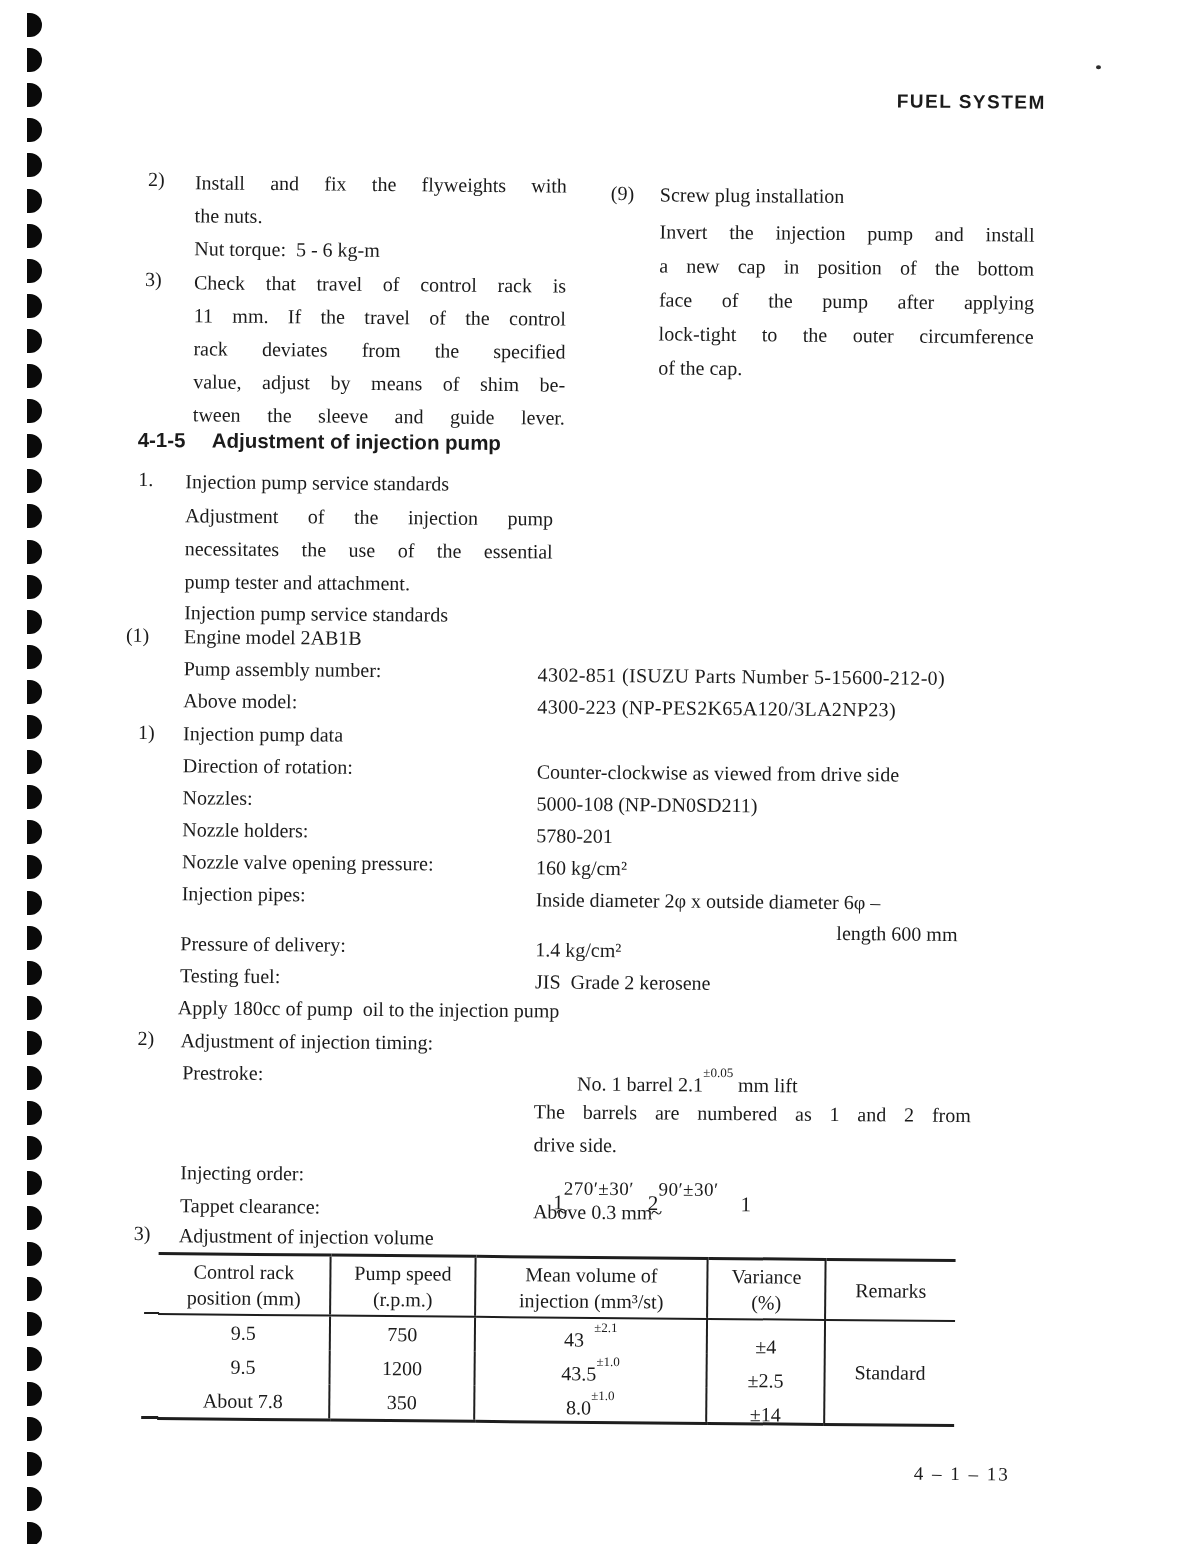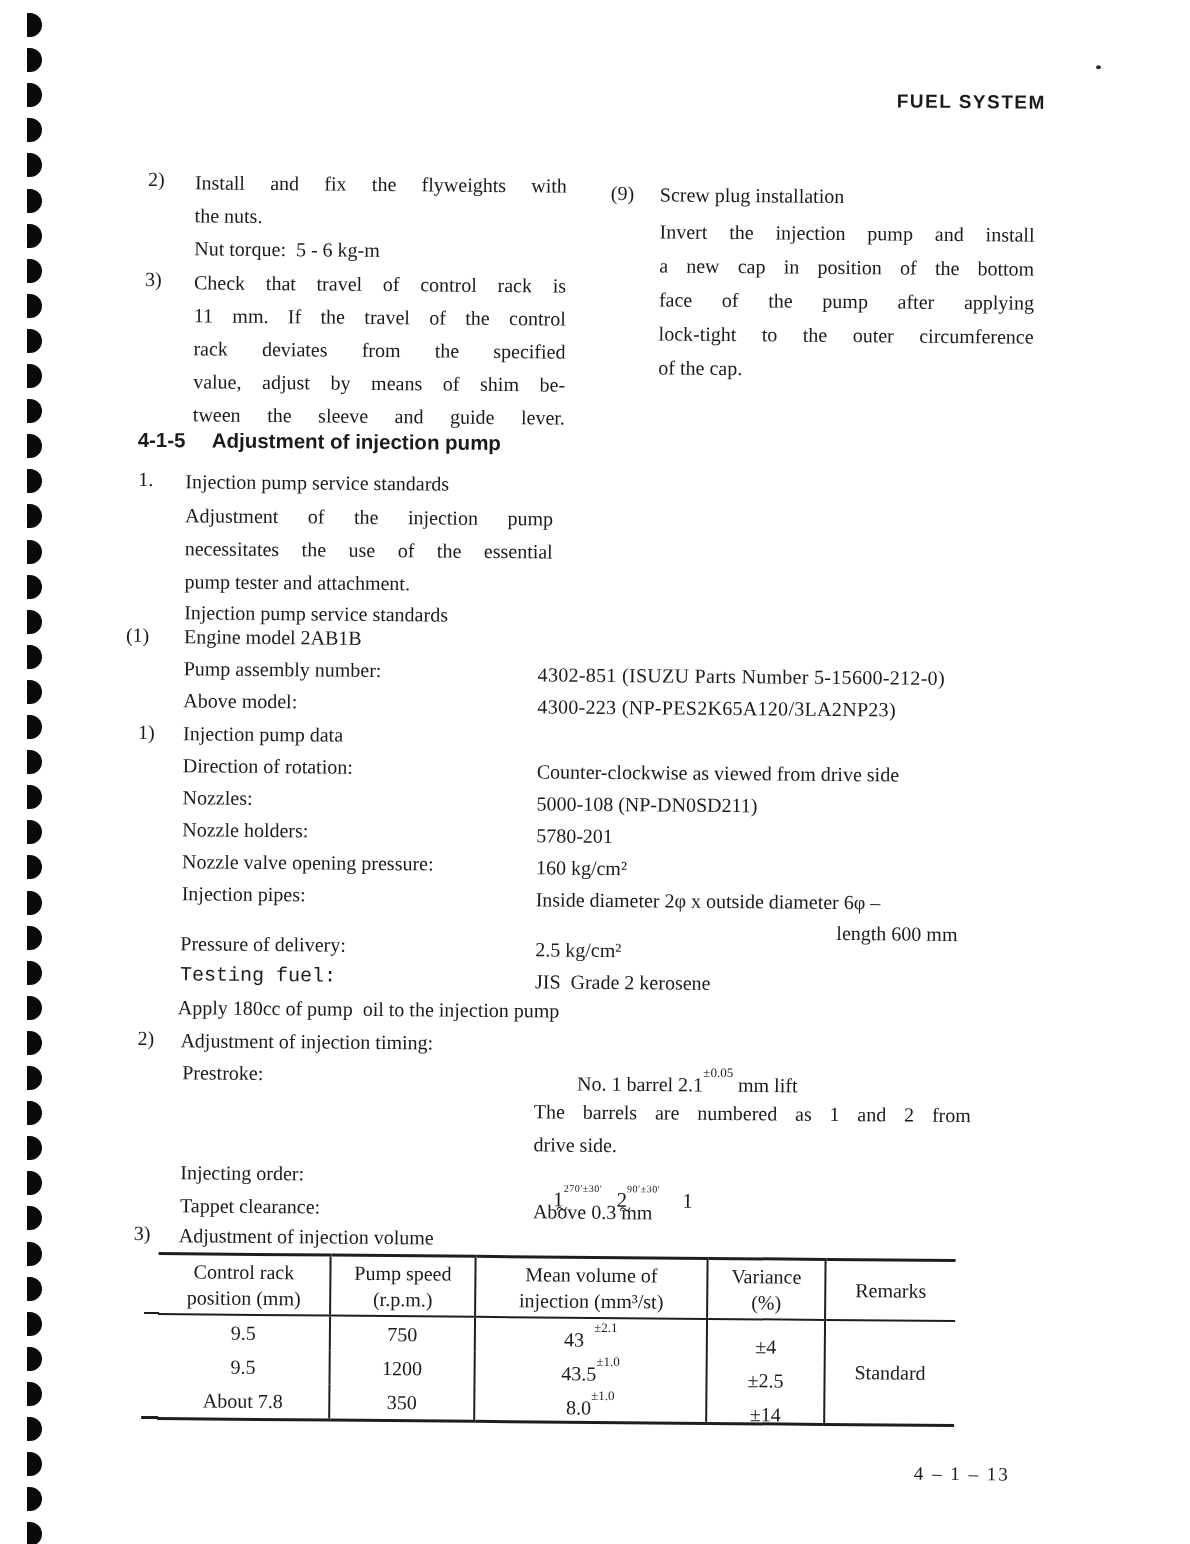--- a/index.html
+++ b/index.html
@@ -18,21 +18,21 @@
   .lh34 .jl{line-height:34px;height:34px;}
   .hdr{position:absolute;font-family:"Liberation Sans",sans-serif;font-weight:bold;
        font-size:19px;letter-spacing:1.5px;}
   .sechead{position:absolute;font-family:"Liberation Sans",sans-serif;font-weight:bold;
        font-size:20.5px;letter-spacing:0px;white-space:pre;}
   .sp{font-size:13px;position:relative;top:-7px;letter-spacing:0;}
   .speckle{position:absolute;width:5px;height:4px;background:#2c2c2c;border-radius:50%;}
   
   .oseg{position:relative;display:inline-block;padding-right:6px;}
   .ob{font-size:21px;}
-  .osup{font-size:10px;position:relative;top:-7px;letter-spacing:0.5px;}
+  .osup{font-size:19px;position:relative;top:-7px;letter-spacing:0.5px;}
   .otl{position:absolute;left:3px;bottom:-9px;font-size:21px;}
   
   #spec-table{position:absolute;left:163px;top:1252px;border-collapse:collapse;table-layout:fixed;
               font-size:20px;}
   #spec-table th,#spec-table td{padding:0;margin:0;text-align:center;font-weight:normal;}
   #spec-table th{height:58px;line-height:26px;border-top:3px solid #1e1e1e;border-bottom:2px solid #1e1e1e;vertical-align:middle;}
   #spec-table td{height:34px;line-height:34px;vertical-align:top;}
   #spec-table th + th, #spec-table td + td{border-left:2px solid #1e1e1e;}
   #spec-table tr:last-child td{border-bottom:3px solid #1e1e1e;}
   #spec-table td.rem{vertical-align:middle;border-bottom:3px solid #1e1e1e;border-left:2px solid #1e1e1e;}
@@ -149,22 +149,22 @@
   <div class="t" style="left:537px;top:788px;">5000-108 (NP-DN0SD211)</div>
   <div class="t" style="left:183px;top:817px;">Nozzle holders:</div>
   <div class="t" style="left:537px;top:820px;">5780-201</div>
   <div class="t" style="left:183px;top:849px;">Nozzle valve opening pressure:</div>
   <div class="t" style="left:537px;top:852px;">160 kg/cm²</div>
   <div class="t" style="left:183px;top:881px;">Injection pipes:</div>
   <div class="t" style="left:537px;top:884px;">Inside diameter 2φ x outside diameter 6φ –</div>
   <div class="t" style="left:838px;top:915px;">length 600 mm</div>
 
   <div class="t" style="left:182px;top:931px;">Pressure of delivery:</div>
-  <div class="t" style="left:537px;top:934px;">2.5 kg/cm²</div>
-  <div class="t" style="left:182px;top:963px;font-family:Liberation Mono, monospace;">Testing fuel:</div>
+  <div class="t" style="left:537px;top:934px;">1.4 kg/cm²</div>
+  <div class="t" style="left:182px;top:963px;">Testing fuel:</div>
   <div class="t" style="left:537px;top:966px;">JIS  Grade 2 kerosene</div>
   <div class="t" style="left:180px;top:995px;">Apply 180cc of pump  oil to the injection pump</div>
 
   <div class="num" style="left:140px;top:1027px;">2)</div>
   <div class="t" style="left:183px;top:1028px;">Adjustment of injection timing:</div>
   <div class="t" style="left:185px;top:1060px;">Prestroke:</div>
 
   <div class="t" style="left:580px;top:1063px;"><span>No. 1 barrel 2.1</span><sup class="sp">±0.05</sup><span> mm lift</span></div>
   <div class="para" style="left:537px;top:1092px;width:437px;">
       <div class="jl">The barrels are numbered as 1 and 2 from</div>

